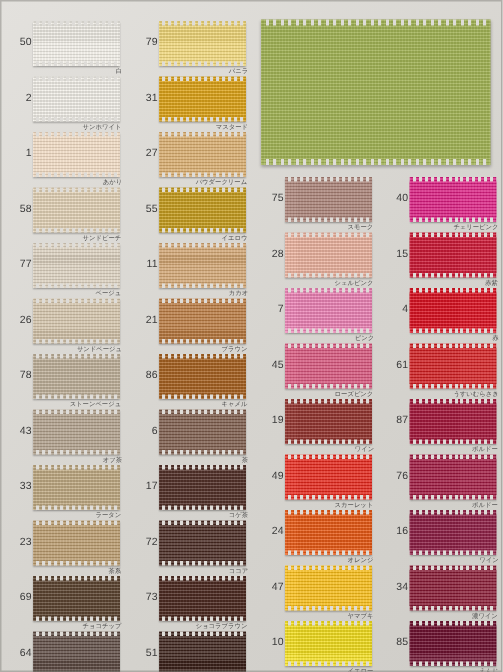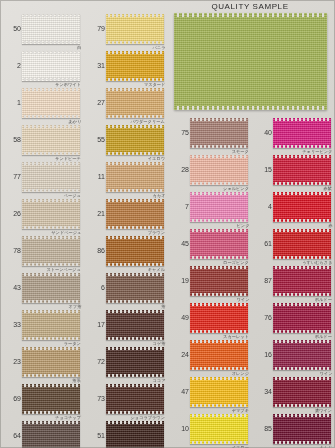--- a/index.html
+++ b/index.html
@@ -84,21 +84,20 @@
   .frame{
     position:absolute;inset:0;border:1px solid rgba(140,138,133,.55);
     pointer-events:none;
   }
 </style>
 </head>
 <body>
 
 <div class="card">
 
-  <div class="header">QUALITY SAMPLE</div>
 
   <div class="hero" id="hero" style="background: rgb(163, 180, 87);">
     <div class="weave"></div>
     <div class="notch-t"></div>
     <div class="notch-b"></div>
   </div>
 
   <div class="col c1" id="col-0">
       <div class="cell" style="position: absolute; left: 0px; top: 14px; height: 30px;">
         <div class="sw" style="background: rgb(242, 239, 232); height: 30px; top: 0px;">

